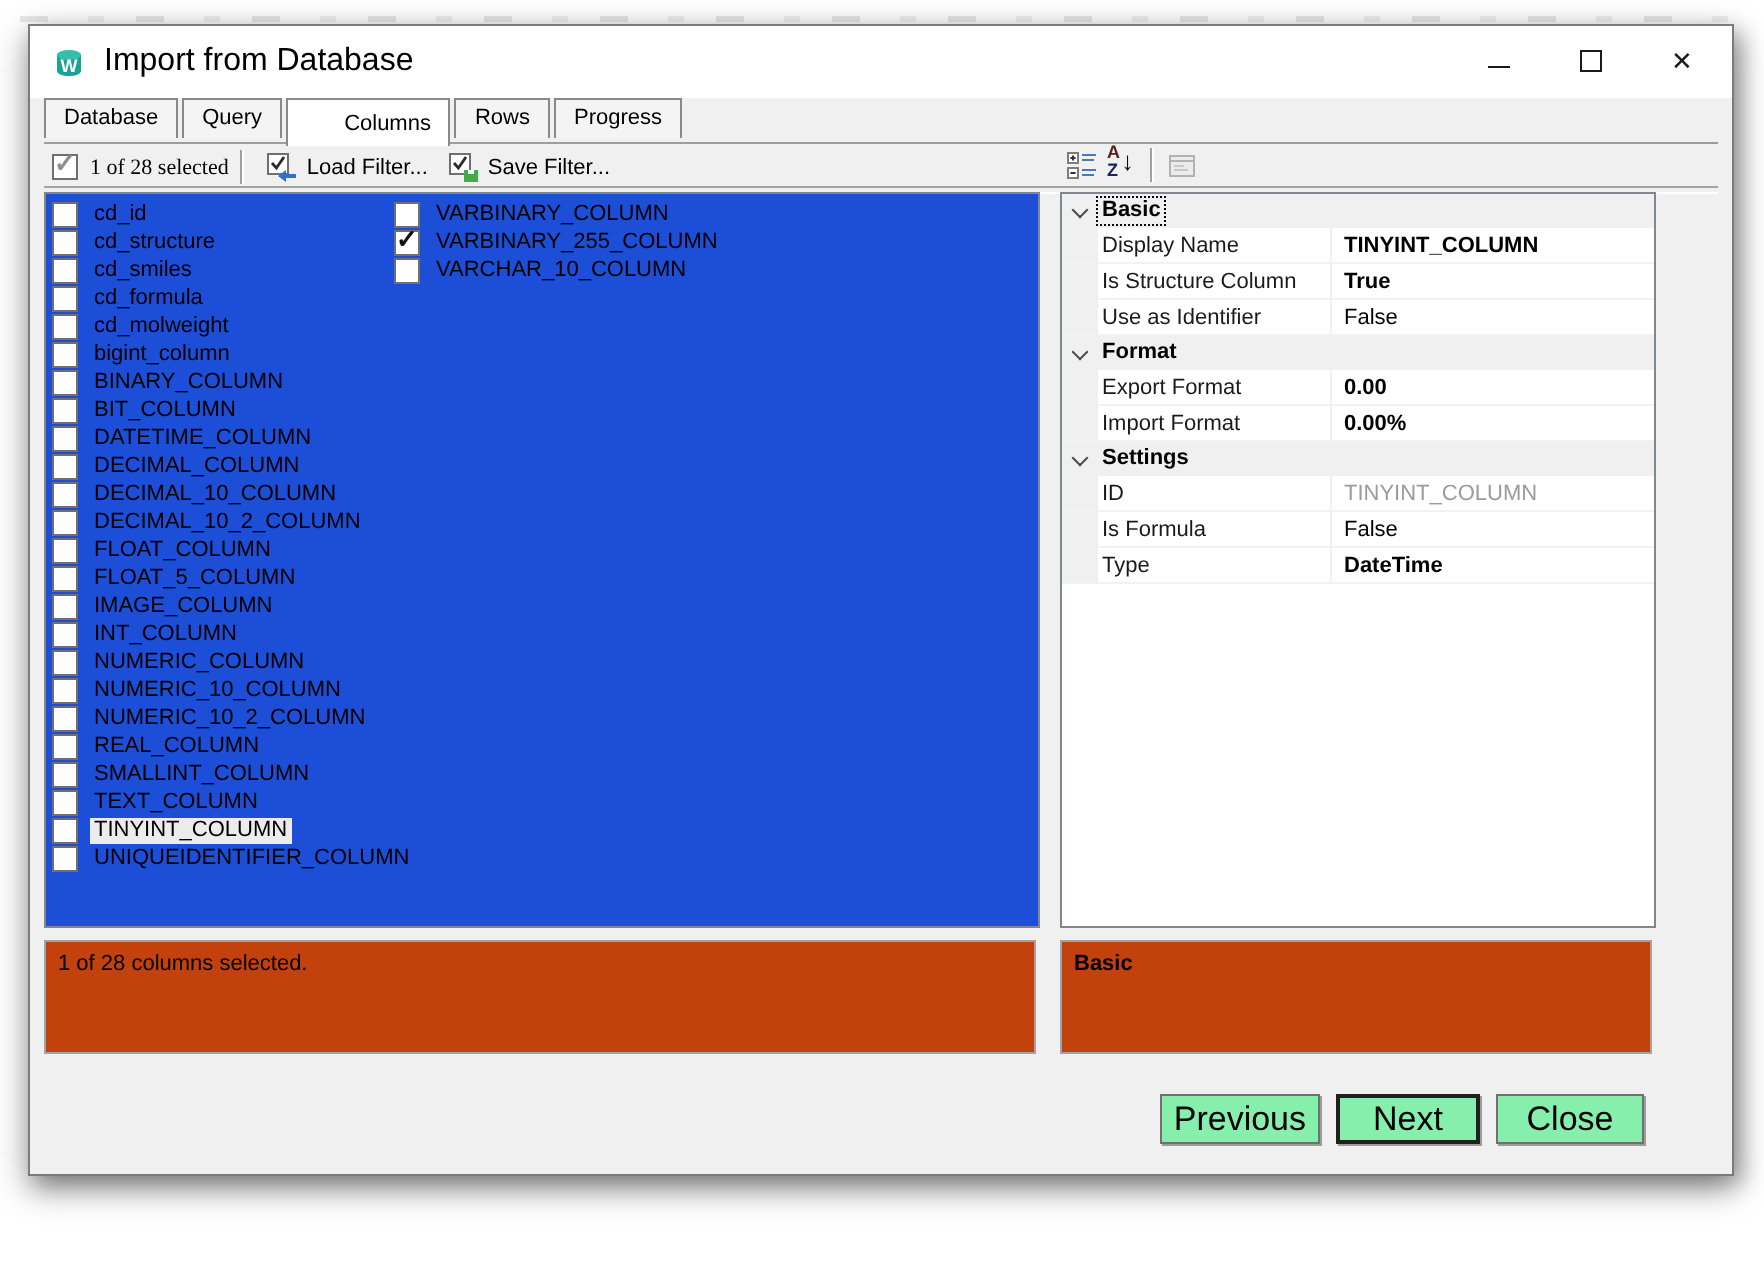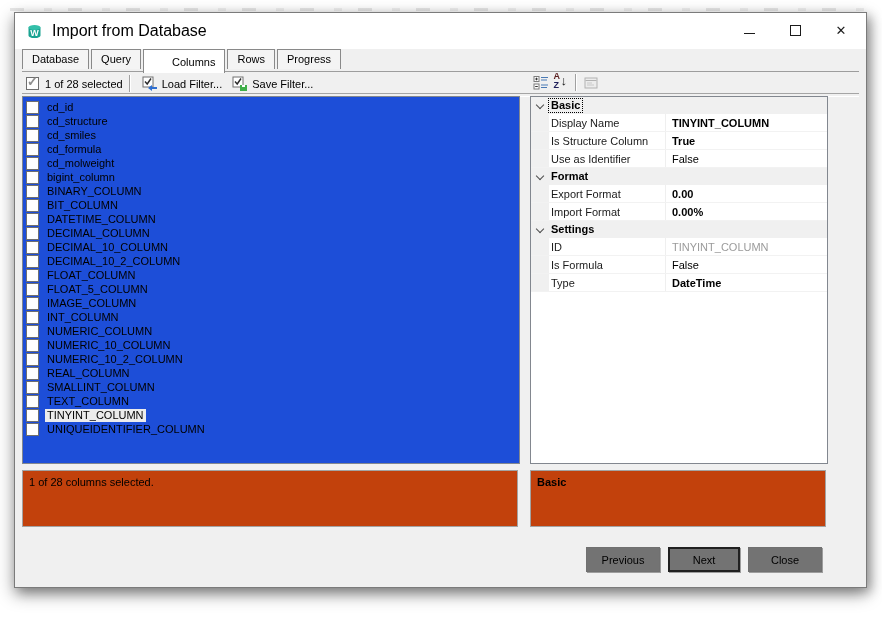--- a/index.html
+++ b/index.html
@@ -43,21 +43,21 @@
   .toolbar-row{
     position:absolute;left:7px;right:7px;top:58px;height:23px;
     border-top:1px solid #9d9d9d;
     display:flex;align-items:center;
   }
   .toolbar-row:after{ 
     content:"";position:absolute;left:0;right:0;bottom:-2px;height:2px;
     border-top:1px solid #a5a5a5;border-bottom:1px solid #ffffff;
   }
   .tb-group{display:flex;align-items:center;height:100%;}
-  .tb-label{font-size:11px;color:#000;margin-left:6px;}
+  .tb-label{font-size:11px;color:#000;margin-left:6px;font-family:Liberation Serif, serif;}
   .vsep{width:0;height:17px;border-left:1px solid #a0a0a0;border-right:1px solid #ffffff;margin:0 6px;}
   .tb-btn{display:flex;align-items:center;gap:4px;padding:2px 5px;font-size:11px;color:#000;}
   .tb-icon{width:16px;height:16px;display:inline-block;position:relative;}
 
   .cb{width:11px;height:11px;border:1px solid #6f6f6f;background:#fff;display:inline-block;position:relative;flex:none;}
   .cb.checked:after{content:"\2713";position:absolute;left:0px;top:-4px;font-size:13px;font-weight:bold;color:#101010;}
   .cb.gray:after{color:#8f8f8f;}
 
   
   .az-icon{width:18px;height:17px;position:relative;display:inline-block;}
@@ -101,22 +101,22 @@
   .status-pane{
     position:absolute;top:457px;height:57px;background:#c2410c;
     border:1px solid #a3a3a3;font-size:11px;color:#000;padding:5px 6px;box-sizing:border-box;
   }
   .status-left{left:7px;width:496px;}
   .status-right{left:515px;width:296px;font-weight:bold;}
 
   
   .footer{position:absolute;left:0;right:44px;top:534px;height:28px;display:flex;justify-content:flex-end;gap:8px;}
   .btn{
-    min-width:74px;height:25px;background:#737373;border:1px solid #707070;
-    font-size:11px;color:#000;display:flex;align-items:center;justify-content:center;
+    min-width:74px;height:25px;background:#86efac;border:1px solid #707070;
+    font-size:17px;color:#000;display:flex;align-items:center;justify-content:center;
     box-shadow:1px 1px 0 rgba(90,90,90,.55);
     font-family:"Liberation Sans", sans-serif;
   }
   .btn.default{border:2px solid #202020;min-width:72px;}
 </style>
 </head>
 <body>
 
 <div class="bg-artifacts"></div>
 
@@ -301,20 +301,34 @@
         </div>
         <div class="list-item">
           <span class="cb"></span>
           <span class="lbl hl">TINYINT_COLUMN</span>
         </div>
         <div class="list-item">
           <span class="cb"></span>
           <span class="lbl">UNIQUEIDENTIFIER_COLUMN</span>
         </div>
       </div>
+    <div class="list-col list-col2" id="list-col2">
+        <div class="list-item">
+          <span class="cb"></span>
+          <span class="lbl">VARBINARY_COLUMN</span>
+        </div>
+        <div class="list-item">
+          <span class="cb checked"></span>
+          <span class="lbl">VARBINARY_255_COLUMN</span>
+        </div>
+        <div class="list-item">
+          <span class="cb"></span>
+          <span class="lbl">VARCHAR_10_COLUMN</span>
+        </div>
+      </div>
   </div>
 
   <div class="prop-panel" id="prop-panel">
       <div class="cat-row">
         <span class="chev">
           <i></i>
         </span>
         <span class="cat-name focused">Basic</span>
       </div>
       <div class="prop-row">

